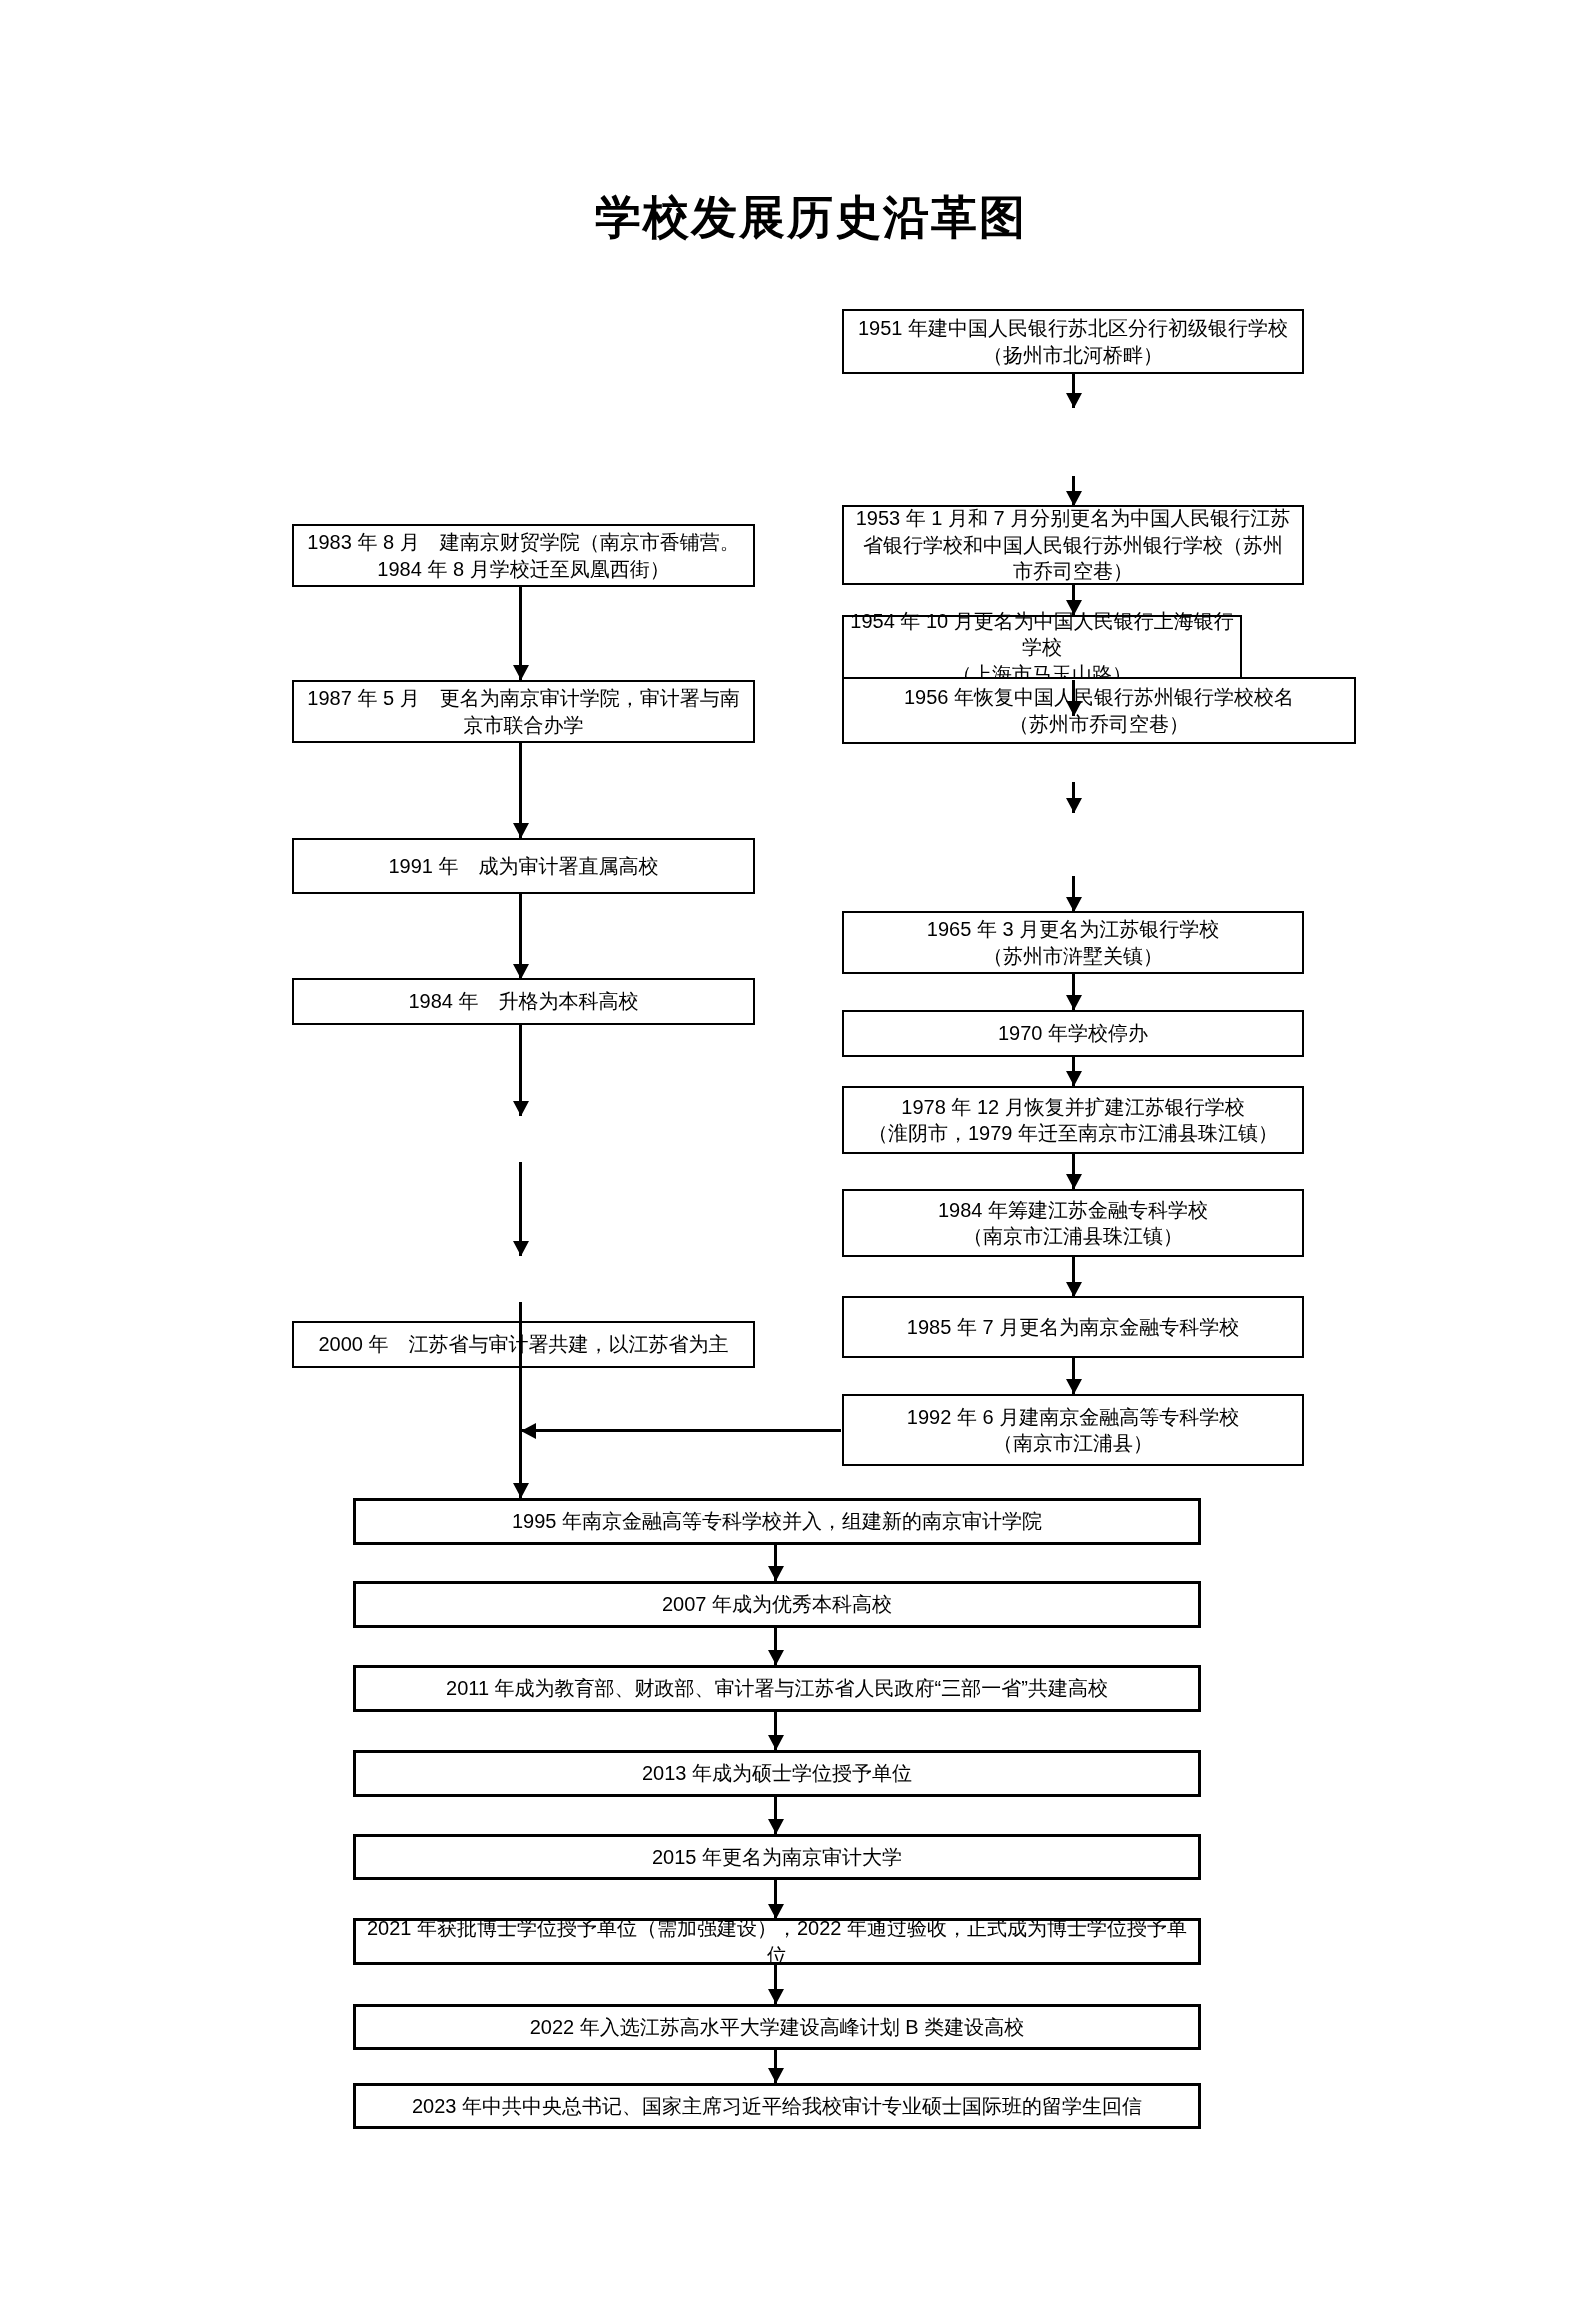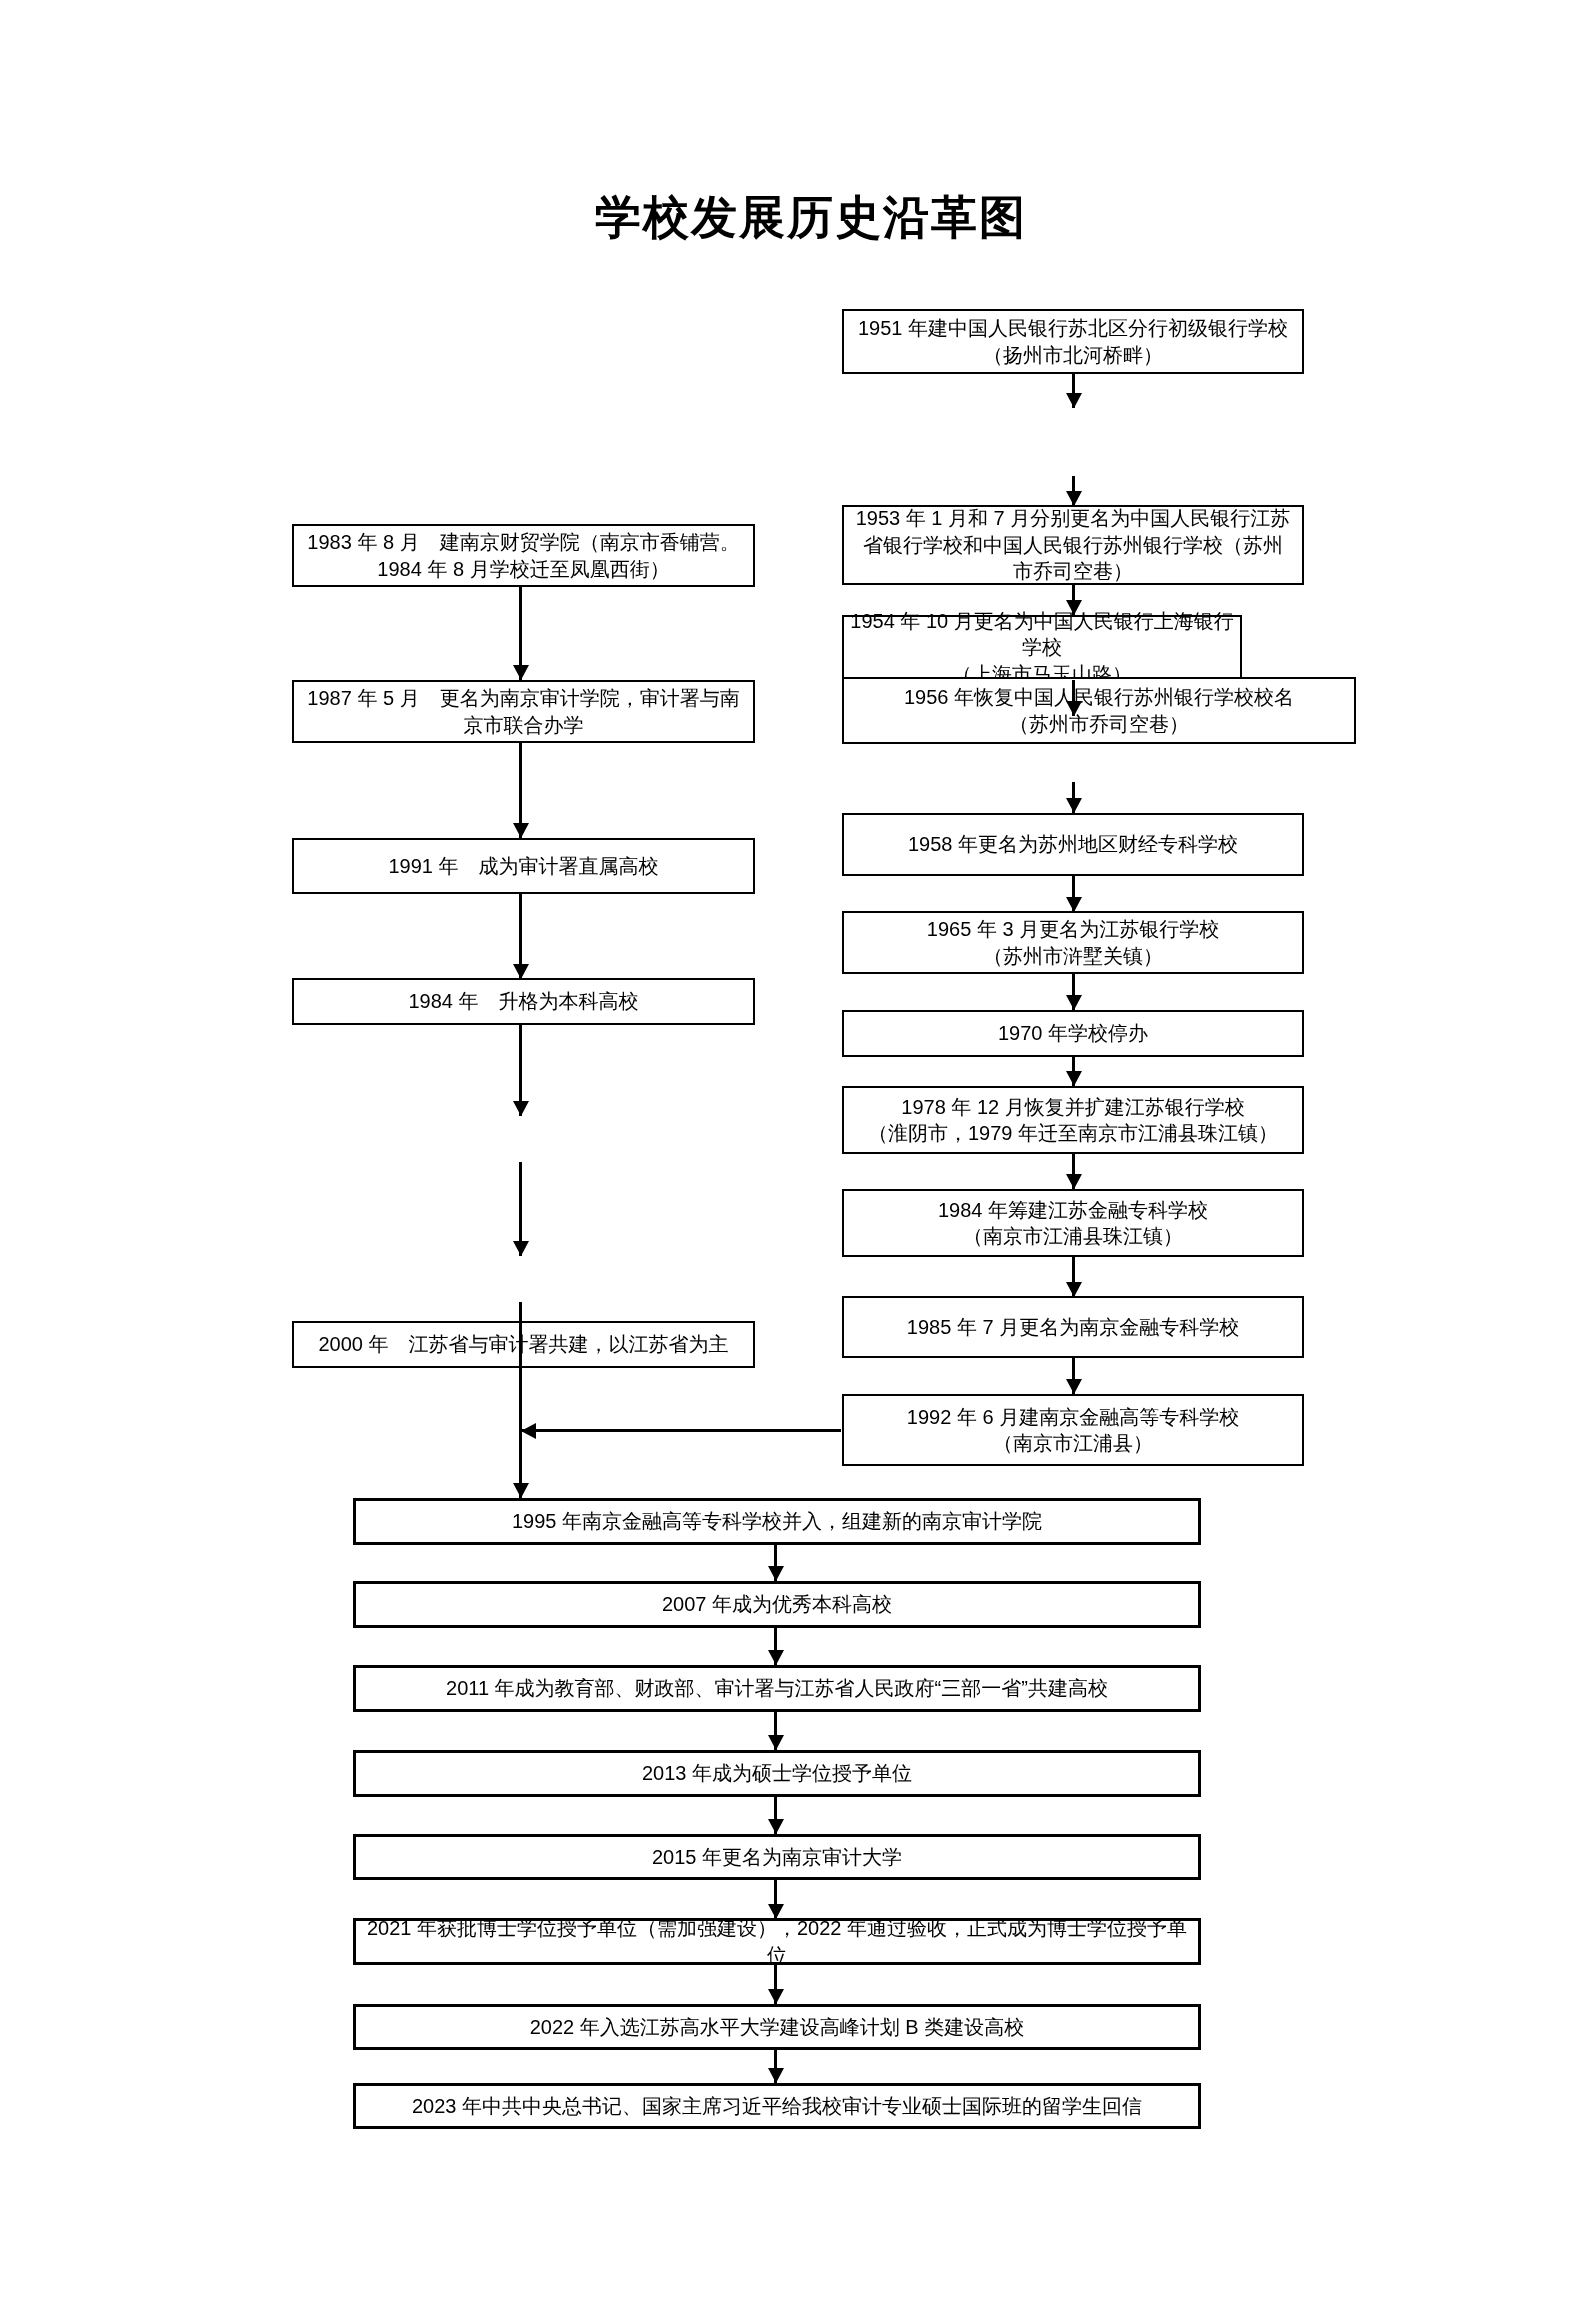--- a/index.html
+++ b/index.html
@@ -119,23 +119,20 @@
 市乔司空巷）</span>
     </div>
   <div class="node" style="left:842px;top:615px;width:400px;height:65px">
       <span class="node-text">1954 年 10 月更名为中国人民银行上海银行学校
 （上海市马玉山路）</span>
     </div>
   <div class="node" style="left:842px;top:677px;width:514px;height:67px">
       <span class="node-text">1956 年恢复中国人民银行苏州银行学校校名
 （苏州市乔司空巷）</span>
     </div>
-  <div class="node" style="left:842px;top:813px;width:462px;height:63px">
-      <span class="node-text">1958 年更名为苏州地区财经专科学校</span>
-    </div>
   <div class="node" style="left:842px;top:911px;width:462px;height:63px">
       <span class="node-text">1965 年 3 月更名为江苏银行学校
 （苏州市浒墅关镇）</span>
     </div>
   <div class="node" style="left:842px;top:1010px;width:462px;height:47px">
       <span class="node-text">1970 年学校停办</span>
     </div>
   <div class="node" style="left:842px;top:1086px;width:462px;height:68px">
       <span class="node-text">1978 年 12 月恢复并扩建江苏银行学校
 （淮阴市，1979 年迁至南京市江浦县珠江镇）</span>

